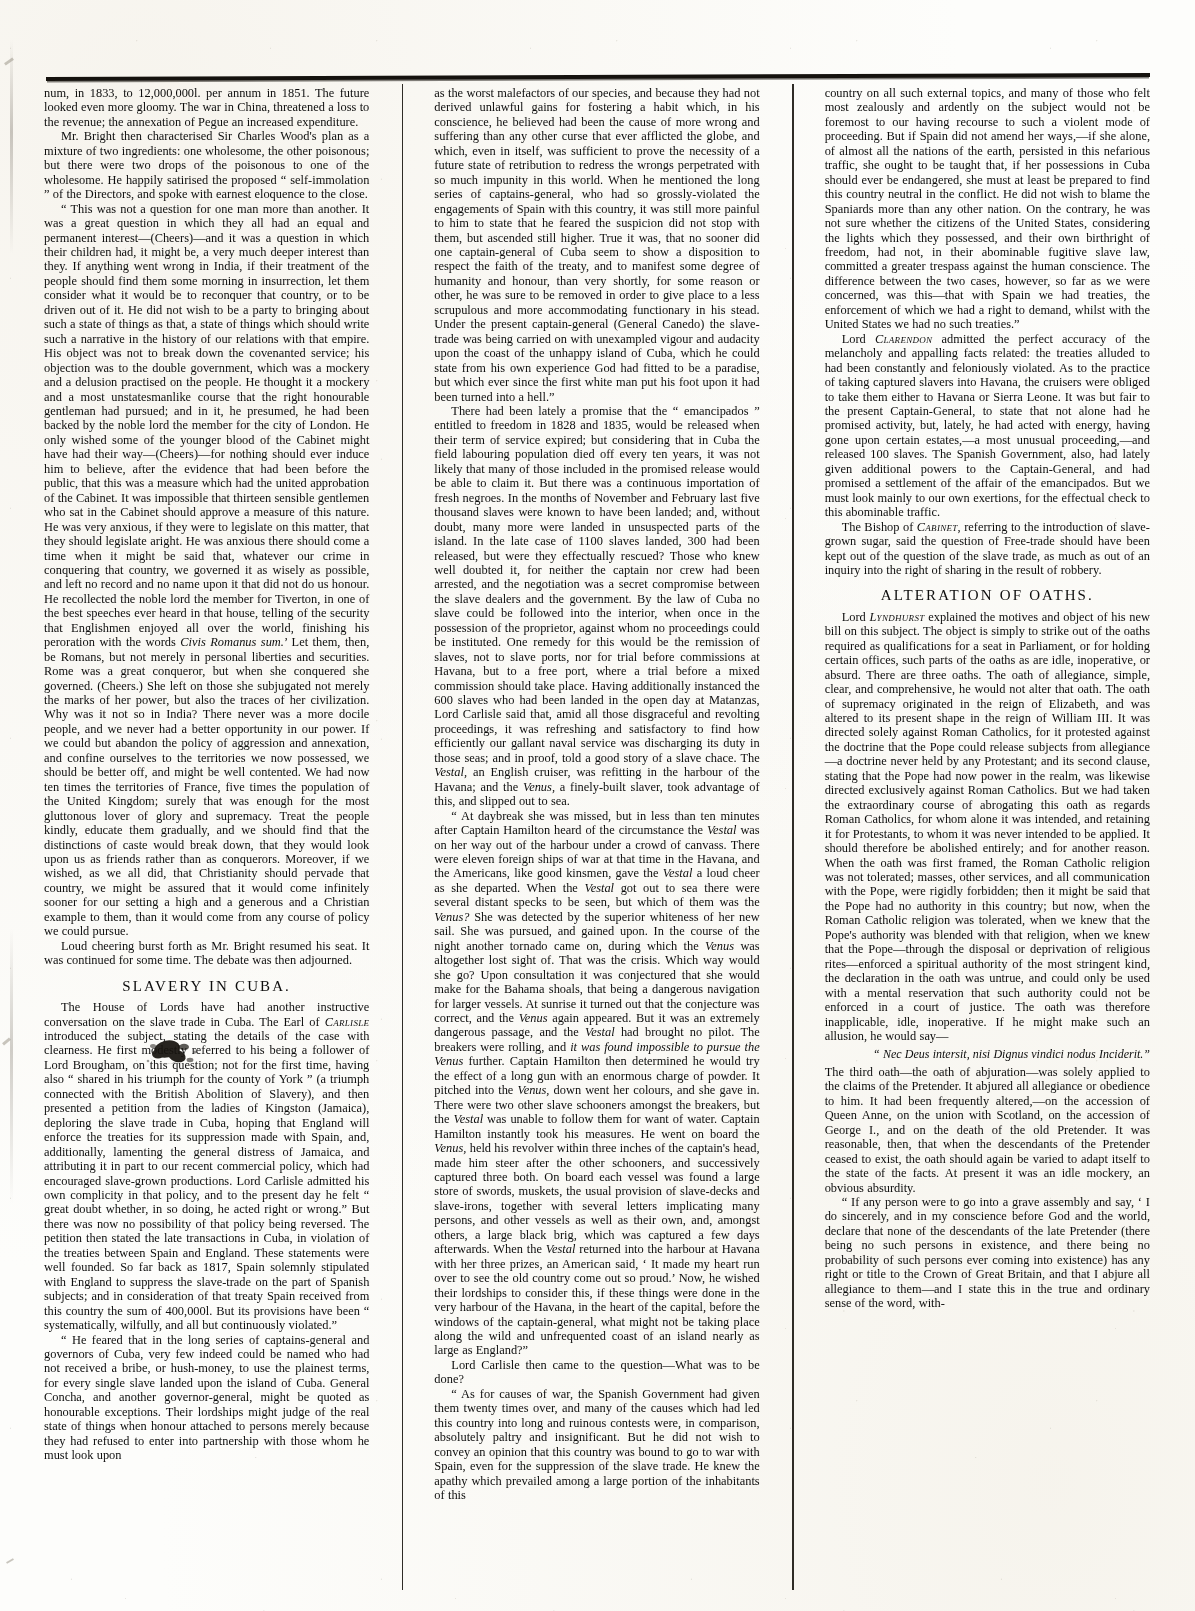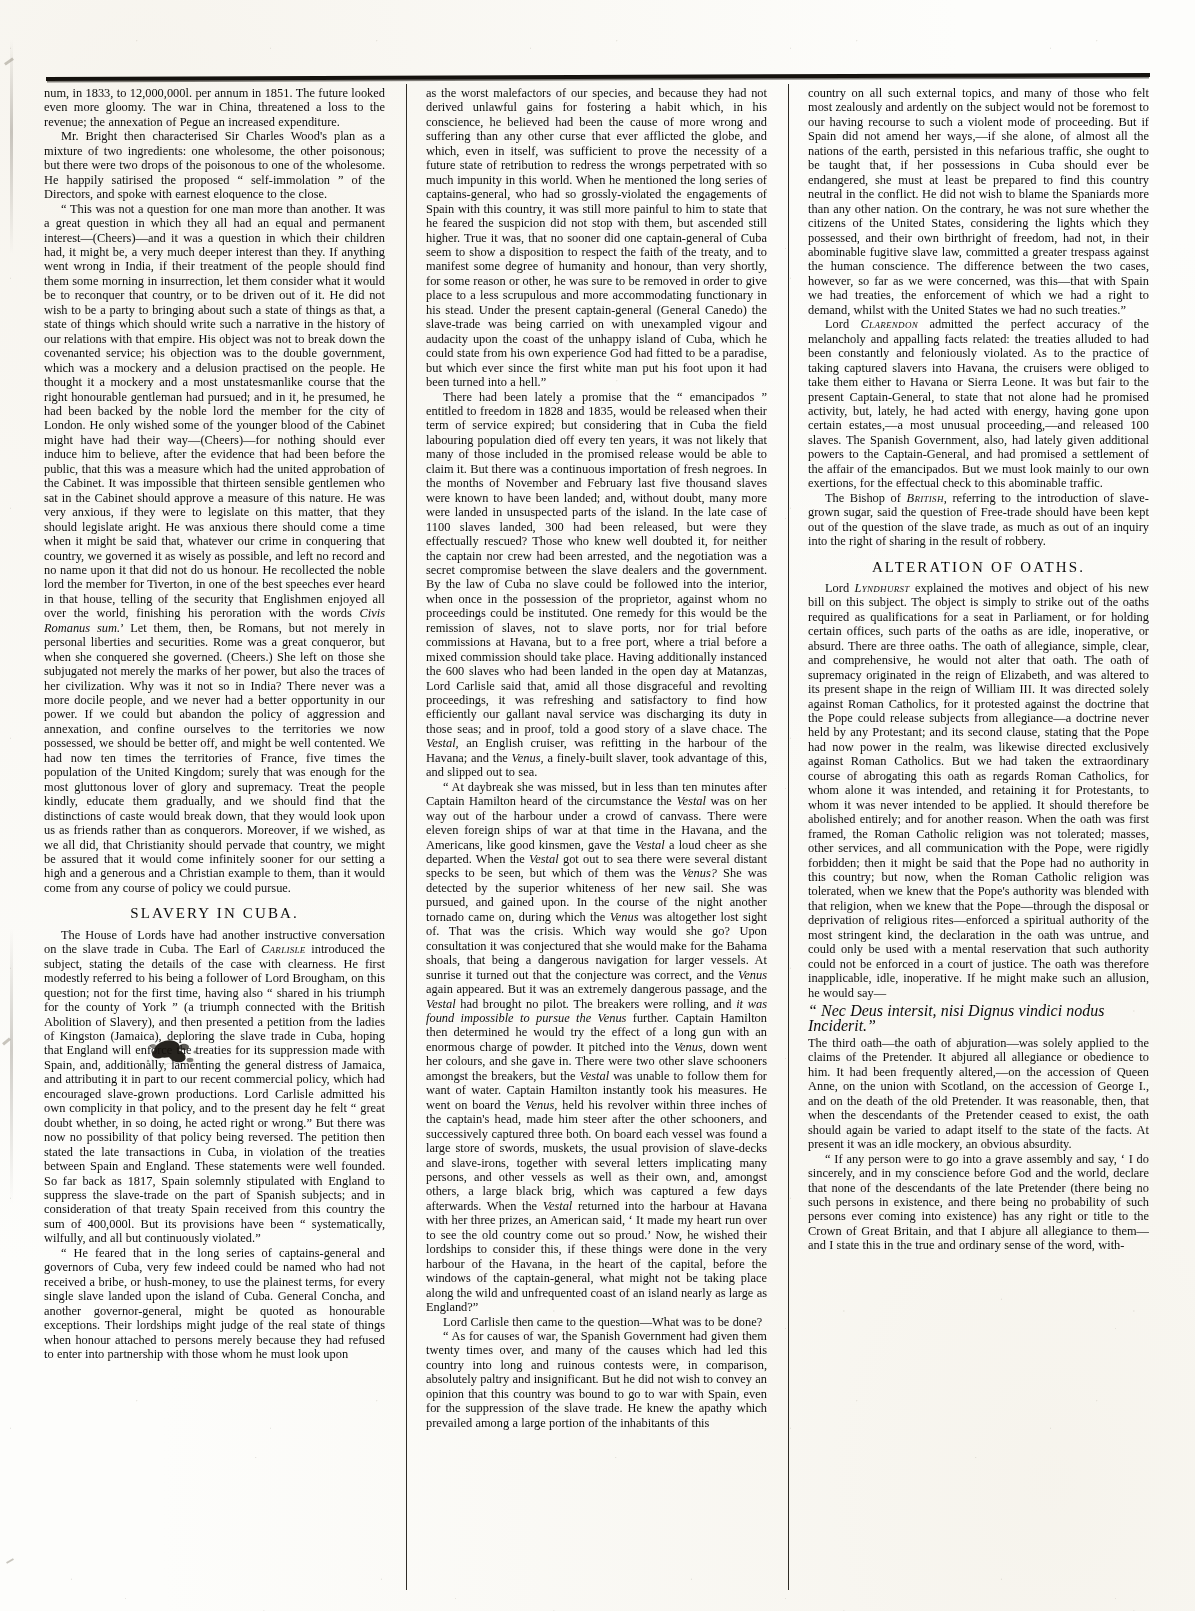--- a/index.html
+++ b/index.html
@@ -101,21 +101,21 @@
   }
 
   
   #columns {
     position: absolute;
     left: 44px;
     top: 86px;
     width: 1106px;
     height: 1512px;
     display: flex;
-    gap: 0;
+    gap: 12px;
   }
   .col {
     width: 341px;
     position: relative;
     font-size: 12.4px;
     line-height: 14.45px;
     text-align: justify;
     text-justify: inter-word;
     -webkit-hyphens: none;
     hyphens: none;
@@ -202,44 +202,45 @@
   <div class="edge-mark" style="left:6px;  top:1560px;width:8px;  height:2px; transform:rotate(-30deg);"></div>
 
   <div id="masthead-rule"></div>
 
   <div id="columns">
 
     <div class="col" id="col1">
       <p class="noind">num, in 1833, to 12,000,000l. per annum in 1851. The future looked even more gloomy. The war in China, threatened a loss to the revenue; the annexation of Pegue an increased expenditure.</p>
       <p>Mr. Bright then characterised Sir Charles Wood's plan as a mixture of two ingredients: one wholesome, the other poisonous; but there were two drops of the poisonous to one of the wholesome. He happily satirised the proposed “ self-immolation ” of the Directors, and spoke with earnest eloquence to the close.</p>
       <p><span>“ This was not a question for one man more than another. It was a great question in which they all had an equal and permanent interest—(Cheers)—and it was a question in which their children had, it might be, a very much deeper interest than they. If anything went wrong in India, if their treatment of the people should find them some morning in insurrection, let them consider what it would be to reconquer that country, or to be driven out of it. He did not wish to be a party to bringing about such a state of things as that, a state of things which should write such a narrative in the history of our relations with that empire. His object was not to break down the covenanted service; his objection was to the double government, which was a mockery and a delusion practised on the people. He thought it a mockery and a most unstatesmanlike course that the right honourable gentleman had pursued; and in it, he presumed, he had been backed by the noble lord the member for the city of London. He only wished some of the younger blood of the Cabinet might have had their way—(Cheers)—for nothing should ever induce him to believe, after the evidence that had been before the public, that this was a measure which had the united approbation of the Cabinet. It was impossible that thirteen sensible gentlemen who sat in the Cabinet should approve a measure of this nature. He was very anxious, if they were to legislate on this matter, that they should legislate aright. He was anxious there should come a time when it might be said that, whatever our crime in conquering that country, we governed it as wisely as possible, and left no record and no name upon it that did not do us honour. He recollected the noble lord the member for Tiverton, in one of the best speeches ever heard in that house, telling of the security that Englishmen enjoyed all over the world, finishing his peroration with the words </span><span class="it">Civis Romanus sum.</span><span>’ Let them, then, be Romans, but not merely in personal liberties and securities. Rome was a great conqueror, but when she conquered she governed. (Cheers.) She left on those she subjugated not merely the marks of her power, but also the traces of her civilization. Why was it not so in India? There never was a more docile people, and we never had a better opportunity in our power. If we could but abandon the policy of aggression and annexation, and confine ourselves to the territories we now possessed, we should be better off, and might be well contented. We had now ten times the territories of France, five times the population of the United Kingdom; surely that was enough for the most gluttonous lover of glory and supremacy. Treat the people kindly, educate them gradually, and we should find that the distinctions of caste would break down, that they would look upon us as friends rather than as conquerors. Moreover, if we wished, as we all did, that Christianity should pervade that country, we might be assured that it would come infinitely sooner for our setting a high and a generous and a Christian example to them, than it would come from any course of policy we could pursue.</span></p>
+      <p>Loud cheering burst forth as Mr. Bright resumed his seat. It was continued for some time. The debate was then adjourned.</p>
       <div class="sec-head">SLAVERY IN CUBA.</div>
       <p><span>The House of Lords have had another instructive conversation on the slave trade in Cuba. The Earl of <span class="sc">Carlisle</span> introduced the subject, stating the details of the case with clearness. He first modestly referred to his being a follower of Lord Brougham, on this question; not for the first time, having also “ shared in his triumph for the county of York ” (a triumph connected with the British Abolition of Slavery), and then presented a petition from the ladies of Kingston (Jamaica), deploring the slave trade in Cuba, hoping that England will enforce the treaties for its suppression made with Spain, and, additionally, lamenting the general distress of Jamaica, and attributing it in part to our recent commercial policy, which had encouraged slave-grown productions. Lord Carlisle admitted his own complicity in that policy, and to the present day he felt “ great doubt whether, in so doing, he acted right or wrong.” But there was now no possibility of that policy being reversed. The petition then stated the late transactions in Cuba, in violation of the treaties between Spain and England. These statements were well founded. So far back as 1817, Spain solemnly stipulated with England to suppress the slave-trade on the part of Spanish subjects; and in consideration of that treaty Spain received from this country the sum of 400,000l. But its provisions have been “ systematically, wilfully, and all but continuously violated.”</span></p>
       <p>“ He feared that in the long series of captains-general and governors of Cuba, very few indeed could be named who had not received a bribe, or hush-money, to use the plainest terms, for every single slave landed upon the island of Cuba. General Concha, and another governor-general, might be quoted as honourable exceptions. Their lordships might judge of the real state of things when honour attached to persons merely because they had refused to enter into partnership with those whom he must look upon</p>
     </div>
 
     <div class="col-rule"></div>
 
     <div class="col" id="col2">
       <p class="noind">as the worst malefactors of our species, and because they had not derived unlawful gains for fostering a habit which, in his conscience, he believed had been the cause of more wrong and suffering than any other curse that ever afflicted the globe, and which, even in itself, was sufficient to prove the necessity of a future state of retribution to redress the wrongs perpetrated with so much impunity in this world. When he mentioned the long series of captains-general, who had so grossly-violated the engagements of Spain with this country, it was still more painful to him to state that he feared the suspicion did not stop with them, but ascended still higher. True it was, that no sooner did one captain-general of Cuba seem to show a disposition to respect the faith of the treaty, and to manifest some degree of humanity and honour, than very shortly, for some reason or other, he was sure to be removed in order to give place to a less scrupulous and more accommodating functionary in his stead. Under the present captain-general (General Canedo) the slave-trade was being carried on with unexampled vigour and audacity upon the coast of the unhappy island of Cuba, which he could state from his own experience God had fitted to be a paradise, but which ever since the first white man put his foot upon it had been turned into a hell.”</p>
       <p><span>There had been lately a promise that the “ emancipados ” entitled to freedom in 1828 and 1835, would be released when their term of service expired; but considering that in Cuba the field labouring population died off every ten years, it was not likely that many of those included in the promised release would be able to claim it. But there was a continuous importation of fresh negroes. In the months of November and February last five thousand slaves were known to have been landed; and, without doubt, many more were landed in unsuspected parts of the island. In the late case of 1100 slaves landed, 300 had been released, but were they effectually rescued? Those who knew well doubted it, for neither the captain nor crew had been arrested, and the negotiation was a secret compromise between the slave dealers and the government. By the law of Cuba no slave could be followed into the interior, when once in the possession of the proprietor, against whom no proceedings could be instituted. One remedy for this would be the remission of slaves, not to slave ports, nor for trial before commissions at Havana, but to a free port, where a trial before a mixed commission should take place. Having additionally instanced the 600 slaves who had been landed in the open day at Matanzas, Lord Carlisle said that, amid all those disgraceful and revolting proceedings, it was refreshing and satisfactory to find how efficiently our gallant naval service was discharging its duty in those seas; and in proof, told a good story of a slave chace. The </span><span class="it">Vestal,</span><span> an English cruiser, was refitting in the harbour of the Havana; and the </span><span class="it">Venus,</span><span> a finely-built slaver, took advantage of this, and slipped out to sea.</span></p>
       <p><span>“ At daybreak she was missed, but in less than ten minutes after Captain Hamilton heard of the circumstance the </span><span class="it">Vestal</span><span> was on her way out of the harbour under a crowd of canvass. There were eleven foreign ships of war at that time in the Havana, and the Americans, like good kinsmen, gave the </span><span class="it">Vestal</span><span> a loud cheer as she departed. When the </span><span class="it">Vestal</span><span> got out to sea there were several distant specks to be seen, but which of them was the </span><span class="it">Venus?</span><span> She was detected by the superior whiteness of her new sail. She was pursued, and gained upon. In the course of the night another tornado came on, during which the </span><span class="it">Venus</span><span> was altogether lost sight of. That was the crisis. Which way would she go? Upon consultation it was conjectured that she would make for the Bahama shoals, that being a dangerous navigation for larger vessels. At sunrise it turned out that the conjecture was correct, and the </span><span class="it">Venus</span><span> again appeared. But it was an extremely dangerous passage, and the </span><span class="it">Vestal</span><span> had brought no pilot. The breakers were rolling, and </span><span class="it">it was found impossible to pursue the Venus</span><span> further. Captain Hamilton then determined he would try the effect of a long gun with an enormous charge of powder. It pitched into the </span><span class="it">Venus,</span><span> down went her colours, and she gave in. There were two other slave schooners amongst the breakers, but the </span><span class="it">Vestal</span><span> was unable to follow them for want of water. Captain Hamilton instantly took his measures. He went on board the </span><span class="it">Venus,</span><span> held his revolver within three inches of the captain's head, made him steer after the other schooners, and successively captured three both. On board each vessel was found a large store of swords, muskets, the usual provision of slave-decks and slave-irons, together with several letters implicating many persons, and other vessels as well as their own, and, amongst others, a large black brig, which was captured a few days afterwards. When the </span><span class="it">Vestal</span><span> returned into the harbour at Havana with her three prizes, an American said, ‘ It made my heart run over to see the old country come out so proud.’ Now, he wished their lordships to consider this, if these things were done in the very harbour of the Havana, in the heart of the capital, before the windows of the captain-general, what might not be taking place along the wild and unfrequented coast of an island nearly as large as England?”</span></p>
       <p>Lord Carlisle then came to the question—What was to be done?</p>
       <p>“ As for causes of war, the Spanish Government had given them twenty times over, and many of the causes which had led this country into long and ruinous contests were, in comparison, absolutely paltry and insignificant. But he did not wish to convey an opinion that this country was bound to go to war with Spain, even for the suppression of the slave trade. He knew the apathy which prevailed among a large portion of the inhabitants of this</p>
     </div>
 
     <div class="col-rule"></div>
 
     <div class="col" id="col3">
       <p class="noind">country on all such external topics, and many of those who felt most zealously and ardently on the subject would not be foremost to our having recourse to such a violent mode of proceeding. But if Spain did not amend her ways,—if she alone, of almost all the nations of the earth, persisted in this nefarious traffic, she ought to be taught that, if her possessions in Cuba should ever be endangered, she must at least be prepared to find this country neutral in the conflict. He did not wish to blame the Spaniards more than any other nation. On the contrary, he was not sure whether the citizens of the United States, considering the lights which they possessed, and their own birthright of freedom, had not, in their abominable fugitive slave law, committed a greater trespass against the human conscience. The difference between the two cases, however, so far as we were concerned, was this—that with Spain we had treaties, the enforcement of which we had a right to demand, whilst with the United States we had no such treaties.”</p>
       <p><span>Lord <span class="sc">Clarendon</span> admitted the perfect accuracy of the melancholy and appalling facts related: the treaties alluded to had been constantly and feloniously violated. As to the practice of taking captured slavers into Havana, the cruisers were obliged to take them either to Havana or Sierra Leone. It was but fair to the present Captain-General, to state that not alone had he promised activity, but, lately, he had acted with energy, having gone upon certain estates,—a most unusual proceeding,—and released 100 slaves. The Spanish Government, also, had lately given additional powers to the Captain-General, and had promised a settlement of the affair of the emancipados. But we must look mainly to our own exertions, for the effectual check to this abominable traffic.</span></p>
-      <p><span>The Bishop of <span class="sc">British</span>, referring to the introduction of slave-grown sugar, said the question of Free-trade should have been kept out of the question of the slave trade, as much as out of an inquiry into the right of sharing in the result of robbery.</span></p>
+      <p><span>The Bishop of <span class="sc">Cabinet</span>, referring to the introduction of slave-grown sugar, said the question of Free-trade should have been kept out of the question of the slave trade, as much as out of an inquiry into the right of sharing in the result of robbery.</span></p>
       <div class="sec-head">ALTERATION OF OATHS.</div>
       <p><span>Lord <span class="sc">Lyndhurst</span> explained the motives and object of his new bill on this subject. The object is simply to strike out of the oaths required as qualifications for a seat in Parliament, or for holding certain offices, such parts of the oaths as are idle, inoperative, or absurd. There are three oaths. The oath of allegiance, simple, clear, and comprehensive, he would not alter that oath. The oath of supremacy originated in the reign of Elizabeth, and was altered to its present shape in the reign of William III. It was directed solely against Roman Catholics, for it protested against the doctrine that the Pope could release subjects from allegiance—a doctrine never held by any Protestant; and its second clause, stating that the Pope had now power in the realm, was likewise directed exclusively against Roman Catholics. But we had taken the extraordinary course of abrogating this oath as regards Roman Catholics, for whom alone it was intended, and retaining it for Protestants, to whom it was never intended to be applied. It should therefore be abolished entirely; and for another reason. When the oath was first framed, the Roman Catholic religion was not tolerated; masses, other services, and all communication with the Pope, were rigidly forbidden; then it might be said that the Pope had no authority in this country; but now, when the Roman Catholic religion was tolerated, when we knew that the Pope's authority was blended with that religion, when we knew that the Pope—through the disposal or deprivation of religious rites—enforced a spiritual authority of the most stringent kind, the declaration in the oath was untrue, and could only be used with a mental reservation that such authority could not be enforced in a court of justice. The oath was therefore inapplicable, idle, inoperative. If he might make such an allusion, he would say—</span></p>
-      <p class="it" style="text-align:left; text-indent:0; margin:4px 0 3px 0; font-size:16px;">“ Nec Deus intersit, nisi Dignus vindici nodus Inciderit.”</p>
+      <p class="it" style="text-align:right; text-indent:0; margin:4px 0 3px 0; font-size:12px;">“ Nec Deus intersit, nisi Dignus vindici nodus Inciderit.”</p>
       <p class="noind">The third oath—the oath of abjuration—was solely applied to the claims of the Pretender. It abjured all allegiance or obedience to him. It had been frequently altered,—on the accession of Queen Anne, on the union with Scotland, on the accession of George I., and on the death of the old Pretender. It was reasonable, then, that when the descendants of the Pretender ceased to exist, the oath should again be varied to adapt itself to the state of the facts. At present it was an idle mockery, an obvious absurdity.</p>
       <p>“ If any person were to go into a grave assembly and say, ‘ I do sincerely, and in my conscience before God and the world, declare that none of the descendants of the late Pretender (there being no such persons in existence, and there being no probability of such persons ever coming into existence) has any right or title to the Crown of Great Britain, and that I abjure all allegiance to them—and I state this in the true and ordinary sense of the word, with-</p>
     </div>
 
   </div>
 
   <svg id="ink-blot" viewBox="0 0 58 38">
     <g fill="#17140f">
       <ellipse cx="21" cy="15" rx="13" ry="8.5" transform="rotate(-12 21 15)"></ellipse>
       <ellipse cx="31" cy="22" rx="9" ry="6" transform="rotate(18 31 22)"></ellipse>

